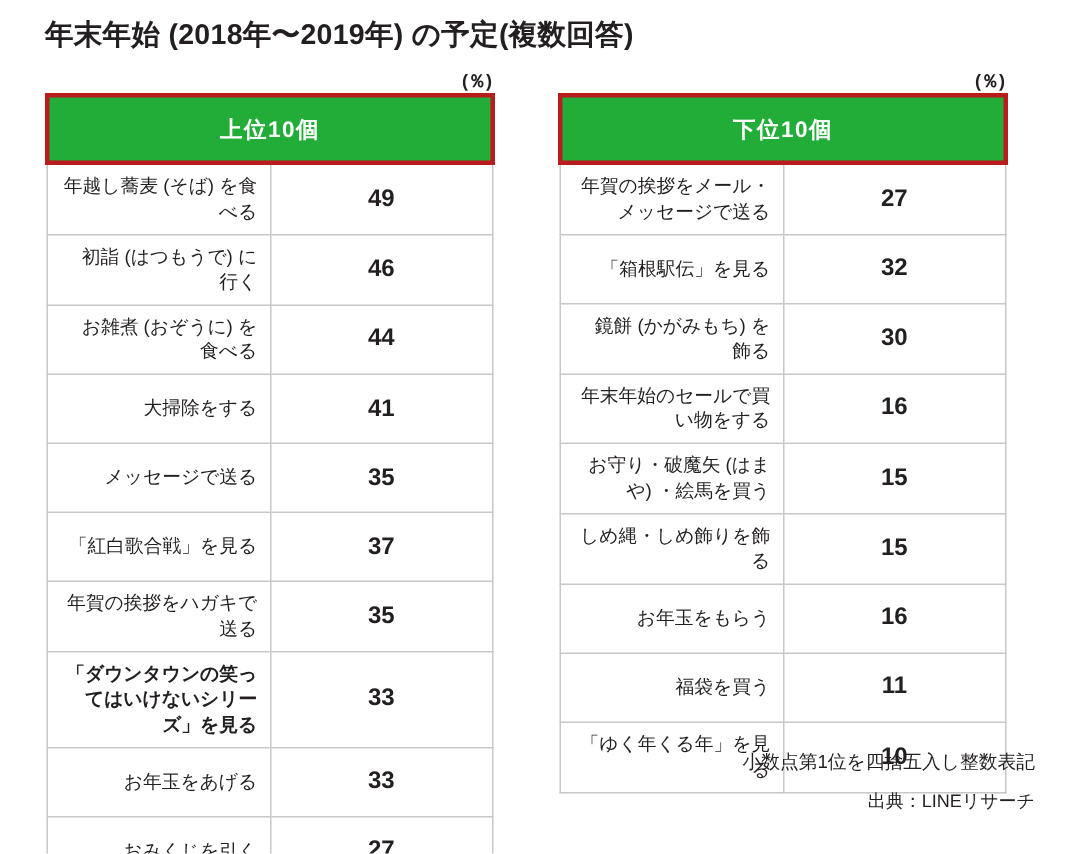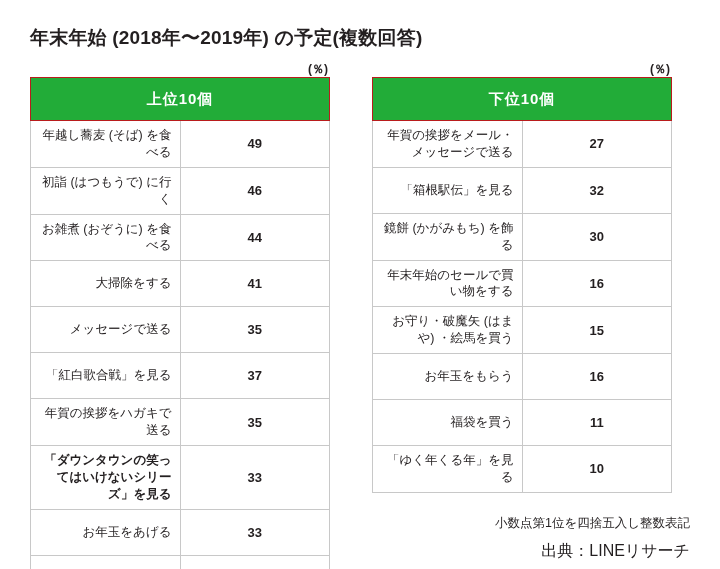--- a/index.html
+++ b/index.html
@@ -14,21 +14,20 @@
     color: #231f20;
     position: relative;
     overflow: hidden;
   }
   .page {
     position: relative;
     width: 720px;
     height: 504px;
     box-sizing: border-box;
     padding: 16px;
-    margin-top: 15px;
   }
   .title {
     position: absolute;
     left: 30px;
     top: 10px;
     font-size: 19px;
     font-weight: bold;
     letter-spacing: 0.2px;
     color: #231f20;
     white-space: nowrap;
@@ -54,39 +53,39 @@
     border-collapse: collapse;
     width: 300px;
     table-layout: fixed;
   }
   table.rank th.header {
     background: #22ac38;
     color: #ffffff;
     font-size: 15px;
     font-weight: bold;
     height: 40px;
-    border: 1px solid #b91c1c;
+    border: 3px solid #b91c1c;
     text-align: center;
     letter-spacing: 1px;
   }
   table.rank td {
     border: 1px solid #c8c8c8;
     font-size: 12.5px;
     color: #231f20;
     vertical-align: middle;
   }
   table.rank td.label {
     padding: 6px 8px 6px 10px;
     line-height: 1.35;
     text-align: right;
   }
   table.rank td.value {
     width: 54px;
     text-align: center;
-    font-size: 13px;
+    font-size: 16px;
     font-weight: bold;
   }
   table.rank tr.row td {
     height: 33px;
   }
   table.rank tr.row.two-line td {
     height: 48px;
     font-weight: bold;
   }
   .highlight {
@@ -96,21 +95,21 @@
     position: absolute;
     right: 30px;
     top: 500px;
     font-size: 12.5px;
     color: #231f20;
   }
   .source {
     position: absolute;
     right: 30px;
     top: 526px;
-    font-size: 16px;
+    font-size: 12px;
     color: #231f20;
     text-align: right;
   }
 </style>
 </head>
 <body>
 
 <div class="page">
 
   <div class="title">年末年始 (2018年〜2019年) の予定(複数回答)</div>
@@ -187,20 +186,24 @@
       </tr>
       <tr class="row">
         <td class="label">年末年始のセールで買い物をする</td>
         <td class="value">16</td>
       </tr>
       <tr class="row">
         <td class="label">お守り・破魔矢 (はまや) ・絵馬を買う</td>
         <td class="value">15</td>
       </tr>
       <tr class="row">
+        <td class="label">しめ縄・しめ飾りを飾る</td>
+        <td class="value">15</td>
+      </tr>
+      <tr class="row">
         <td class="label">お年玉をもらう</td>
         <td class="value">16</td>
       </tr>
       <tr class="row">
         <td class="label">福袋を買う</td>
         <td class="value">11</td>
       </tr>
       <tr class="row">
         <td class="label">「ゆく年くる年」を見る</td>
         <td class="value">10</td>

